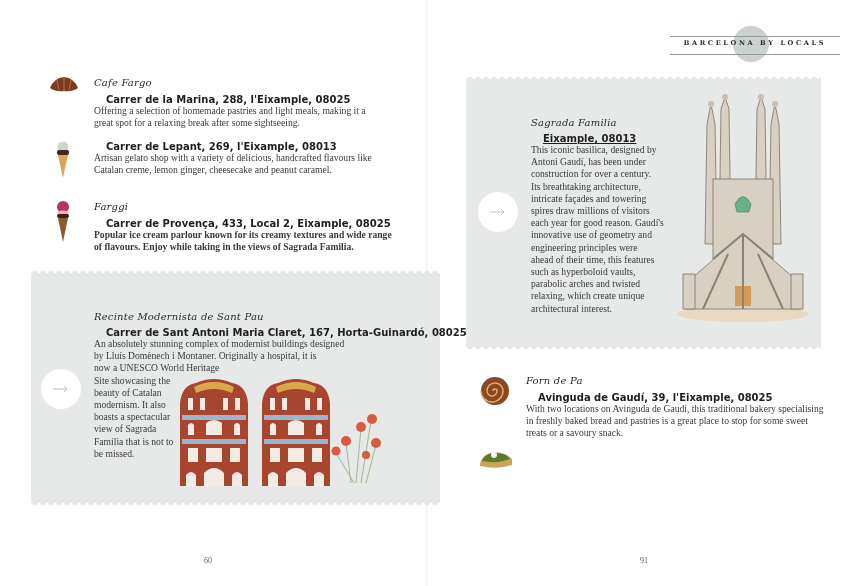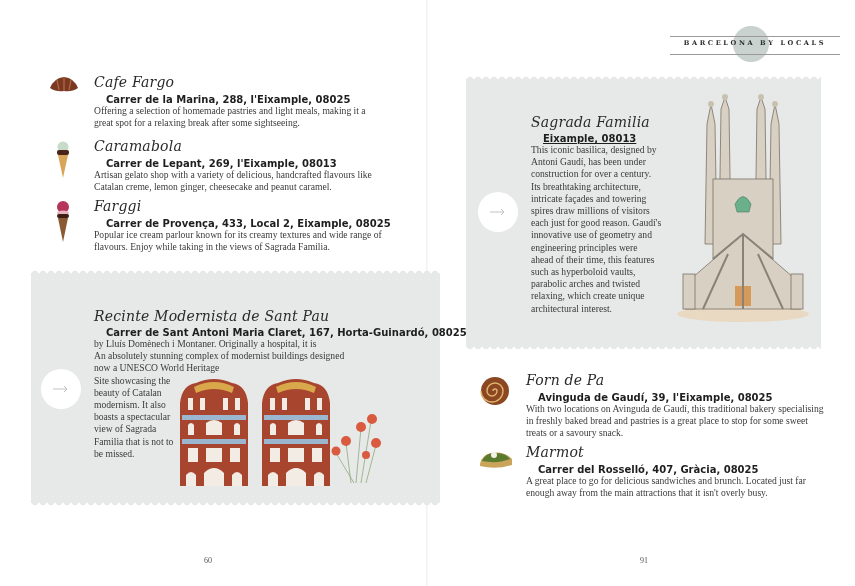--- a/index.html
+++ b/index.html
@@ -8,21 +8,21 @@
 
   .page { position: absolute; top: 0; height: 586px; background: #fff; }
   .page-left { left: 0; width: 427px; }
   .page-right { left: 428px; width: 427px; }
   .gutter { position: absolute; left: 426px; top: 0; width: 2px; height: 586px; background: linear-gradient(to right, #f1f1f1, #fafafa); }
 
   .entry { position: absolute; }
   .entry .icon { position: absolute; left: 0; top: 0; }
   .entry .text { position: absolute; }
   .script-title {
-    font-family: "DejaVu Serif", serif; font-style: italic; font-size: 14px; color: #2a2a2a;
+    font-family: "DejaVu Serif", serif; font-style: italic; font-size: 10px; color: #2a2a2a;
     letter-spacing: 0.2px; line-height: 17px; white-space: nowrap;
   }
   .address {
     font-family: "DejaVu Sans", sans-serif; font-weight: bold; font-size: 10px; color: #1e1e1e;
     line-height: 11px; white-space: nowrap; margin-left: 12px;
   }
   .desc {
     font-family: "Liberation Serif", serif; font-size: 9.6px; color: #3a3a3a; line-height: 12.2px;
   }
 
@@ -74,58 +74,57 @@
 
 <div class="entry" style="left:46px; top:136px; width:350px; height:60px;">
   <div class="icon" style="left:10px; top:4px;">
     <svg width="14" height="40" viewBox="0 0 14 40">
       <circle cx="7" cy="7" r="5.5" fill="#c7dcc8"></circle>
       <rect x="1" y="10" width="12" height="5" rx="2" fill="#4a2418"></rect>
       <path d="M2 15 L12 15 L7 38 Z" fill="#d9a55a"></path>
     </svg>
   </div>
   <div class="text" style="left:48px; top:2px; width:300px;">
-    <div class="script-title">Caramabola</div>
     <div class="address" style="margin-top:3px;">Carrer de Lepant, 269, l'Eixample, 08013</div>
     <div class="desc" style="width:290px;">Artisan gelato shop with a variety of delicious, handcrafted flavours like Catalan creme, lemon ginger, cheesecake and peanut caramel.</div>
   </div>
 </div>
 
 <div class="entry" style="left:46px; top:196px; width:350px; height:60px;">
   <div class="icon" style="left:10px; top:4px;">
     <svg width="14" height="44" viewBox="0 0 14 44">
       <circle cx="7" cy="7" r="6" fill="#b4345a"></circle>
       <ellipse cx="7" cy="13" rx="6" ry="2.5" fill="#e8b5c0"></ellipse>
       <rect x="1" y="14" width="12" height="4" rx="2" fill="#3d1d14"></rect>
       <path d="M2 18 L12 18 L7 42 Z" fill="#8a5a33"></path>
     </svg>
   </div>
   <div class="text" style="left:48px; top:2px; width:300px;">
     <div class="script-title">Farggi</div>
     <div class="address" style="margin-top:3px;">Carrer de Provença, 433, Local 2, Eixample, 08025</div>
-    <div class="desc" style="width:300px;">Popular ice cream parlour known for its creamy textures and wide range of flavours. Enjoy while taking in the views of Sagrada Familia.</div>
+    <div class="desc" style="width:300px;font-weight:bold;">Popular ice cream parlour known for its creamy textures and wide range of flavours. Enjoy while taking in the views of Sagrada Familia.</div>
   </div>
 </div>
 
 <div class="panel" style="left:31px; top:273px; width:409px; height:230px;">
   <div class="scallop-top"></div>
   <div class="scallop-bottom"></div>
 
   <div class="arrow-circle" style="left:10px; top:96px;">
     <svg width="16" height="8" viewBox="0 0 16 8">
       <path d="M0 4 L14 4 M11 1 L14 4 L11 7" stroke="#bfc4c2" stroke-width="1" fill="none"></path>
     </svg>
   </div>
 
   <div style="position:absolute; left:63px; top:35px; width:290px;">
     <div class="script-title">Recinte Modernista de Sant Pau</div>
     <div class="address" style="margin-top:2px;">Carrer de Sant Antoni Maria Claret, 167, Horta-Guinardó, 08025</div>
     <div class="desc">
+      <div>An absolutely stunning complex of modernist buildings designed</div>
       <div>by Lluís Domènech i Montaner. Originally a hospital, it is</div>
-      <div>An absolutely stunning complex of modernist buildings designed</div>
       <div>now a UNESCO World Heritage</div>
       <div>Site showcasing the</div>
       <div>beauty of Catalan</div>
       <div>modernism. It also</div>
       <div>boasts a spectacular</div>
       <div>view of Sagrada</div>
       <div>Familia that is not to</div>
       <div>be missed.</div>
     </div>
   </div>
@@ -192,21 +191,21 @@
   <div style="position:absolute; left:65px; top:35px; width:140px;">
     <div class="script-title">Sagrada Familia</div>
     <div class="address" style="margin-top:2px;text-decoration:underline;">Eixample, 08013</div>
     <div class="desc">
       <div>This iconic basilica, designed by</div>
       <div>Antoni Gaudí, has been under</div>
       <div>construction for over a century.</div>
       <div>Its breathtaking architecture,</div>
       <div>intricate façades and towering</div>
       <div>spires draw millions of visitors</div>
-      <div>each just for good reason. Gaudí's</div>
+      <div>each year for good reason. Gaudí's</div>
       <div>innovative use of geometry and</div>
       <div>engineering principles were</div>
       <div>ahead of their time, this features</div>
       <div>such as hyperboloid vaults,</div>
       <div>parabolic arches and twisted</div>
       <div>relaxing, which create unique</div>
       <div>architectural interest.</div>
     </div>
   </div>
 
@@ -252,21 +251,16 @@
 </div>
 
 <div class="entry" style="left:478px; top:444px; width:350px; height:60px;">
   <div class="icon" style="left:0px; top:4px;">
     <svg width="36" height="22" viewBox="0 0 36 22">
       <path d="M2 16 Q4 6 14 5 Q26 3 34 11 L34 17 Q18 22 2 18Z" fill="#c9a45a"></path>
       <path d="M4 13 Q8 4 18 5 Q28 5 32 11 Q20 16 4 13Z" fill="#5a7a2e"></path>
       <circle cx="16" cy="7" r="3" fill="#f3f1e8"></circle>
     </svg>
   </div>
-  <div class="text" style="left:48px; top:0px; width:300px;">
-    <div class="script-title">Marmot</div>
-    <div class="address" style="margin-top:3px;">Carrer del Rosselló, 407, Gràcia, 08025</div>
-    <div class="desc" style="width:300px;">A great place to go for delicious sandwiches and brunch. Located just far enough away from the main attractions that it isn't overly busy.</div>
-  </div>
 </div>
 
 <div class="page-number" style="left:204px; top:556px;">60</div>
 <div class="page-number" style="left:640px; top:556px;">91</div>
 
 </body></html>

